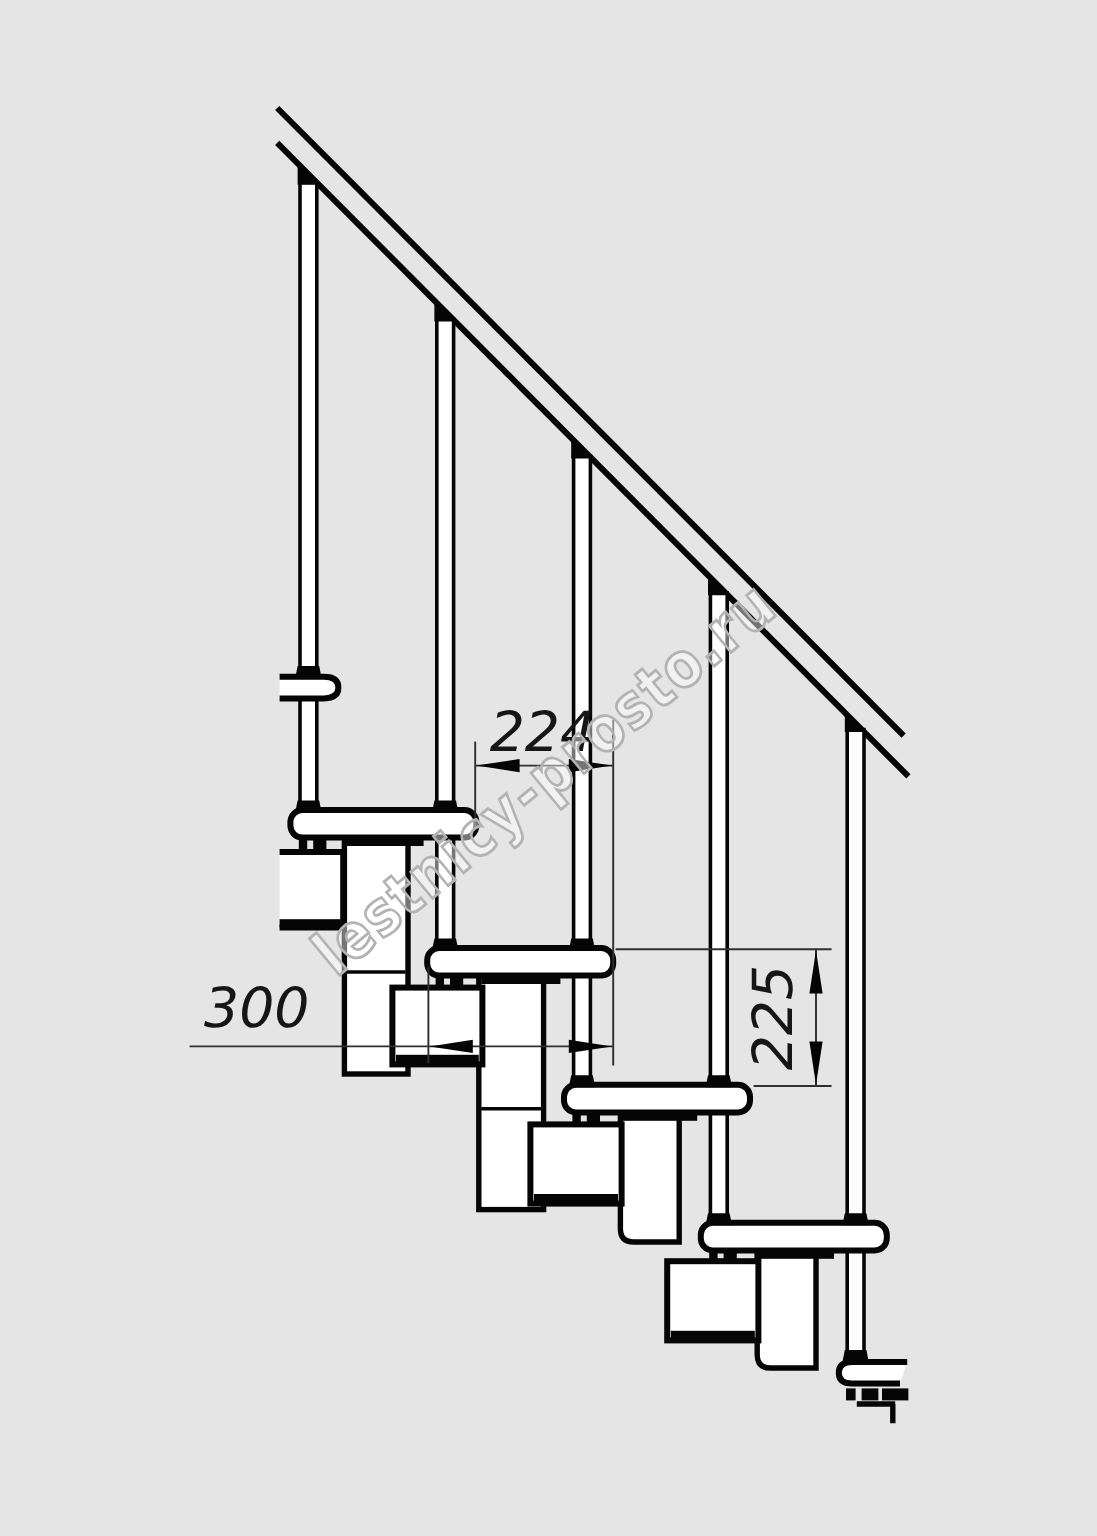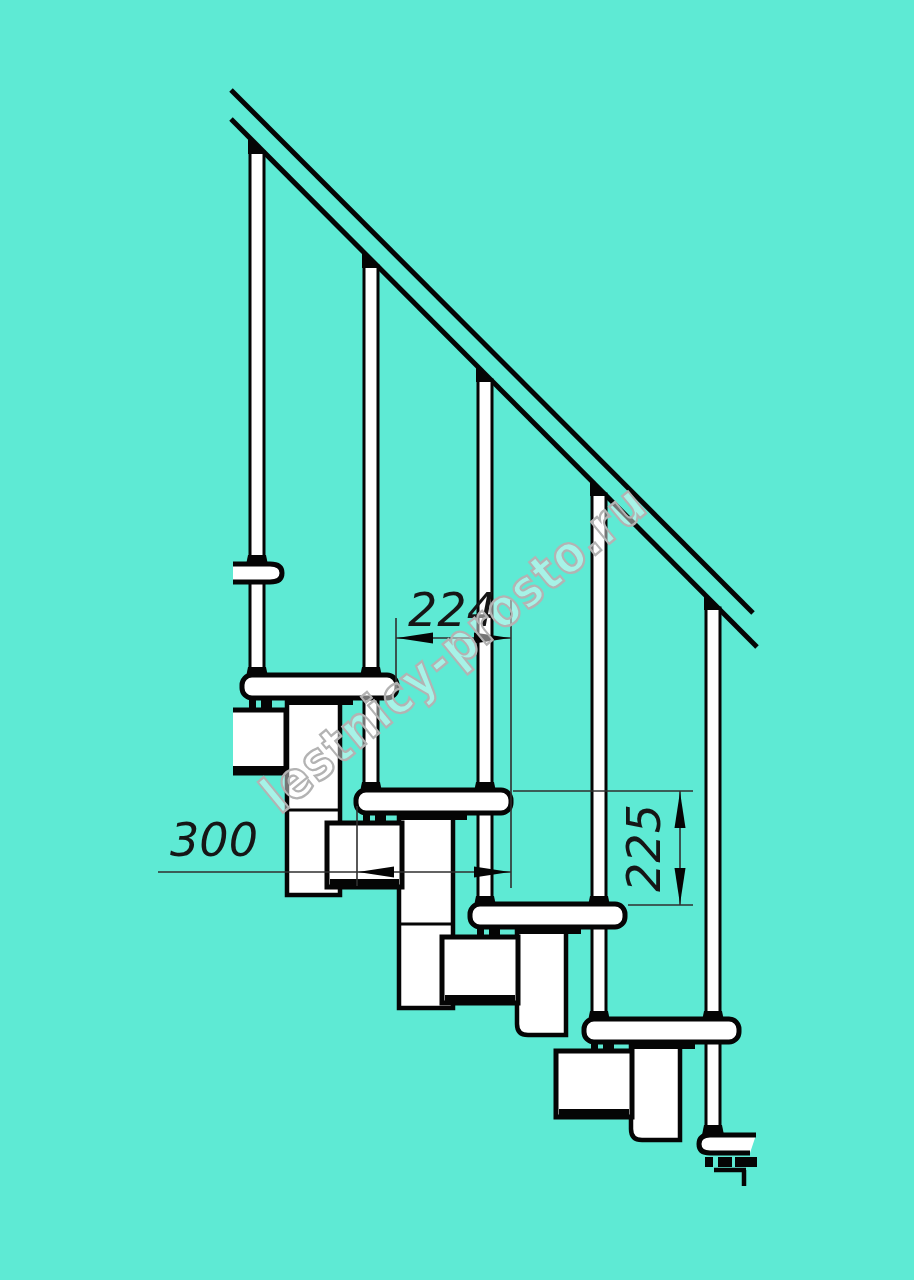--- a/index.html
+++ b/index.html
@@ -7,21 +7,21 @@
     padding: 0;
     background: #ffffff;
     width: 914px;
     height: 1280px;
     font-family: "DejaVu Sans", sans-serif;
   }
   .canvas {
     position: relative;
     width: 914px;
     height: 1280px;
-    background: #5eead4;
+    background: #e5e5e5;
     overflow: hidden;
   }
   svg { display: block; }
   .struct { stroke: #050505; fill: #ffffff; }
   .sw5 { stroke-width: 5; }
   .sw45 { stroke-width: 4.5; }
   .sw3 { stroke-width: 3; }
   .blk { fill: #050505; stroke: none; }
   .thin { stroke: #2f2f2f; stroke-width: 1.6; fill: none; }
   .dimtxt {

